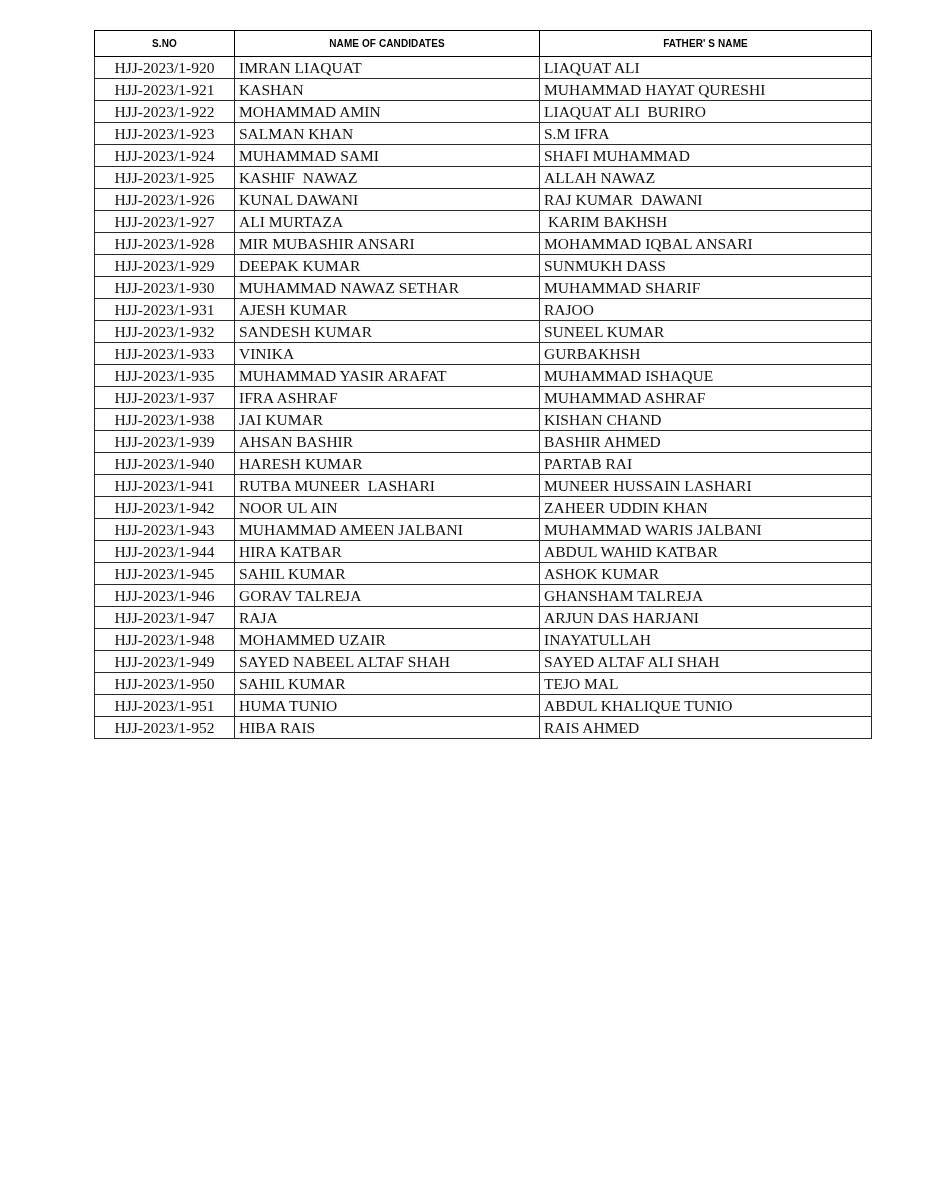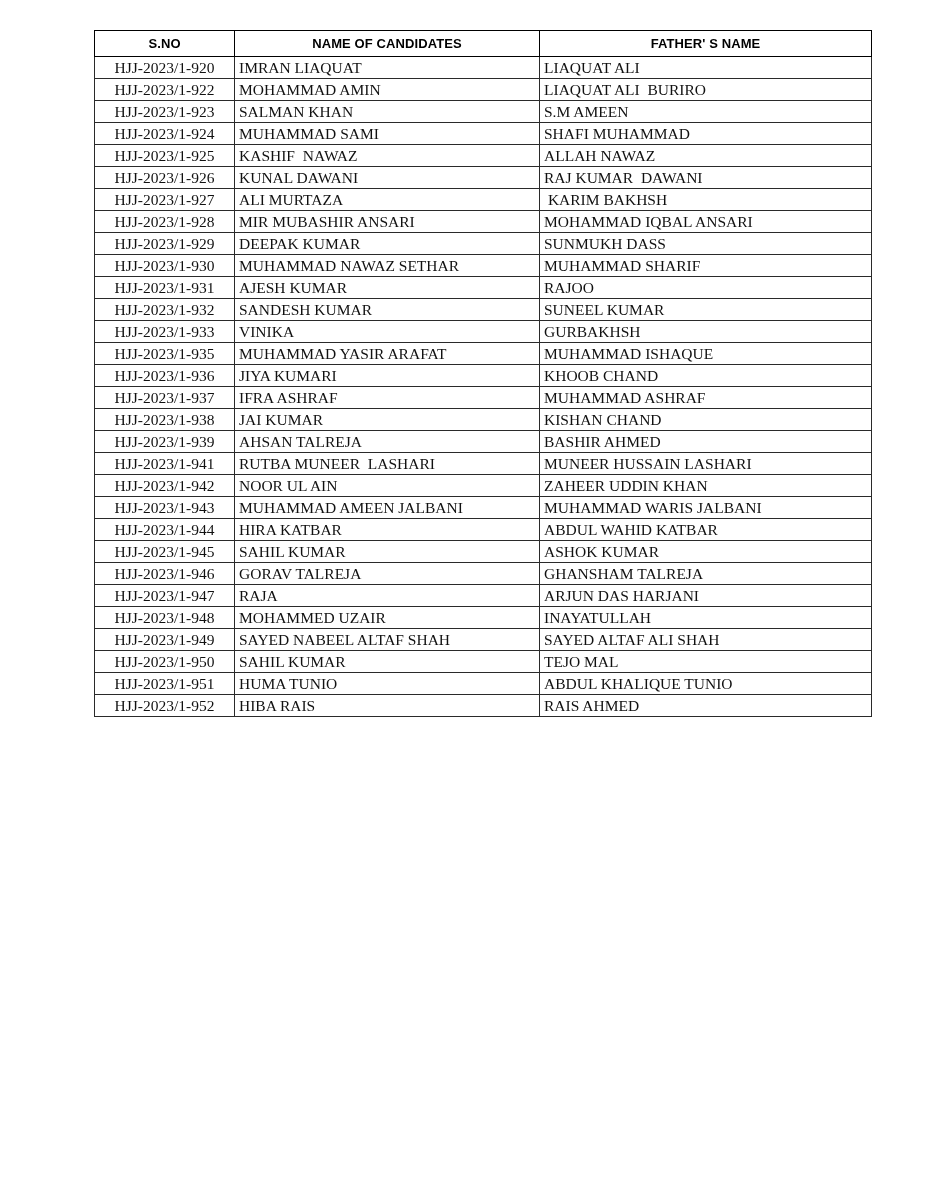--- a/index.html
+++ b/index.html
@@ -42,21 +42,21 @@
     vertical-align: middle;
     white-space: pre;
     overflow: hidden;
   }
 
   
   #candidates-table thead th {
     height: 25px;
     font-family: "Liberation Sans", "DejaVu Sans", sans-serif;
     font-weight: bold;
-    font-size: 13px;
+    font-size: 10px;
     letter-spacing: 0.1px;
     text-align: center;
     color: #000000;
     border-width: 1.6px;
     border-color: #000000;
   }
 
   
   #candidates-table tbody td {
     height: 21px;
@@ -93,28 +93,33 @@
         <th class="father">FATHER' S NAME</th>
       </tr>
     </thead>
     <tbody id="table-body">
         <tr>
           <td class="sno">HJJ-2023/1-920</td>
           <td class="name">IMRAN LIAQUAT</td>
           <td class="father">LIAQUAT ALI</td>
         </tr>
         <tr>
+          <td class="sno">HJJ-2023/1-921</td>
+          <td class="name">KASHAN</td>
+          <td class="father">MUHAMMAD HAYAT QURESHI</td>
+        </tr>
+        <tr>
           <td class="sno">HJJ-2023/1-922</td>
           <td class="name">MOHAMMAD AMIN</td>
           <td class="father">LIAQUAT ALI  BURIRO</td>
         </tr>
         <tr>
           <td class="sno">HJJ-2023/1-923</td>
           <td class="name">SALMAN KHAN</td>
-          <td class="father">S.M AMEEN</td>
+          <td class="father">S.M IFRA</td>
         </tr>
         <tr>
           <td class="sno">HJJ-2023/1-924</td>
           <td class="name">MUHAMMAD SAMI</td>
           <td class="father">SHAFI MUHAMMAD</td>
         </tr>
         <tr>
           <td class="sno">HJJ-2023/1-925</td>
           <td class="name">KASHIF  NAWAZ</td>
           <td class="father">ALLAH NAWAZ</td>
@@ -158,38 +163,38 @@
           <td class="sno">HJJ-2023/1-933</td>
           <td class="name">VINIKA</td>
           <td class="father">GURBAKHSH</td>
         </tr>
         <tr>
           <td class="sno">HJJ-2023/1-935</td>
           <td class="name">MUHAMMAD YASIR ARAFAT</td>
           <td class="father">MUHAMMAD ISHAQUE</td>
         </tr>
         <tr>
-          <td class="sno">HJJ-2023/1-936</td>
-          <td class="name">JIYA KUMARI</td>
-          <td class="father">KHOOB CHAND</td>
-        </tr>
-        <tr>
           <td class="sno">HJJ-2023/1-937</td>
           <td class="name">IFRA ASHRAF</td>
           <td class="father">MUHAMMAD ASHRAF</td>
         </tr>
         <tr>
           <td class="sno">HJJ-2023/1-938</td>
           <td class="name">JAI KUMAR</td>
           <td class="father">KISHAN CHAND</td>
         </tr>
         <tr>
           <td class="sno">HJJ-2023/1-939</td>
-          <td class="name">AHSAN TALREJA</td>
+          <td class="name">AHSAN BASHIR</td>
           <td class="father">BASHIR AHMED</td>
+        </tr>
+        <tr>
+          <td class="sno">HJJ-2023/1-940</td>
+          <td class="name">HARESH KUMAR</td>
+          <td class="father">PARTAB RAI</td>
         </tr>
         <tr>
           <td class="sno">HJJ-2023/1-941</td>
           <td class="name">RUTBA MUNEER  LASHARI</td>
           <td class="father">MUNEER HUSSAIN LASHARI</td>
         </tr>
         <tr>
           <td class="sno">HJJ-2023/1-942</td>
           <td class="name">NOOR UL AIN</td>
           <td class="father">ZAHEER UDDIN KHAN</td>

